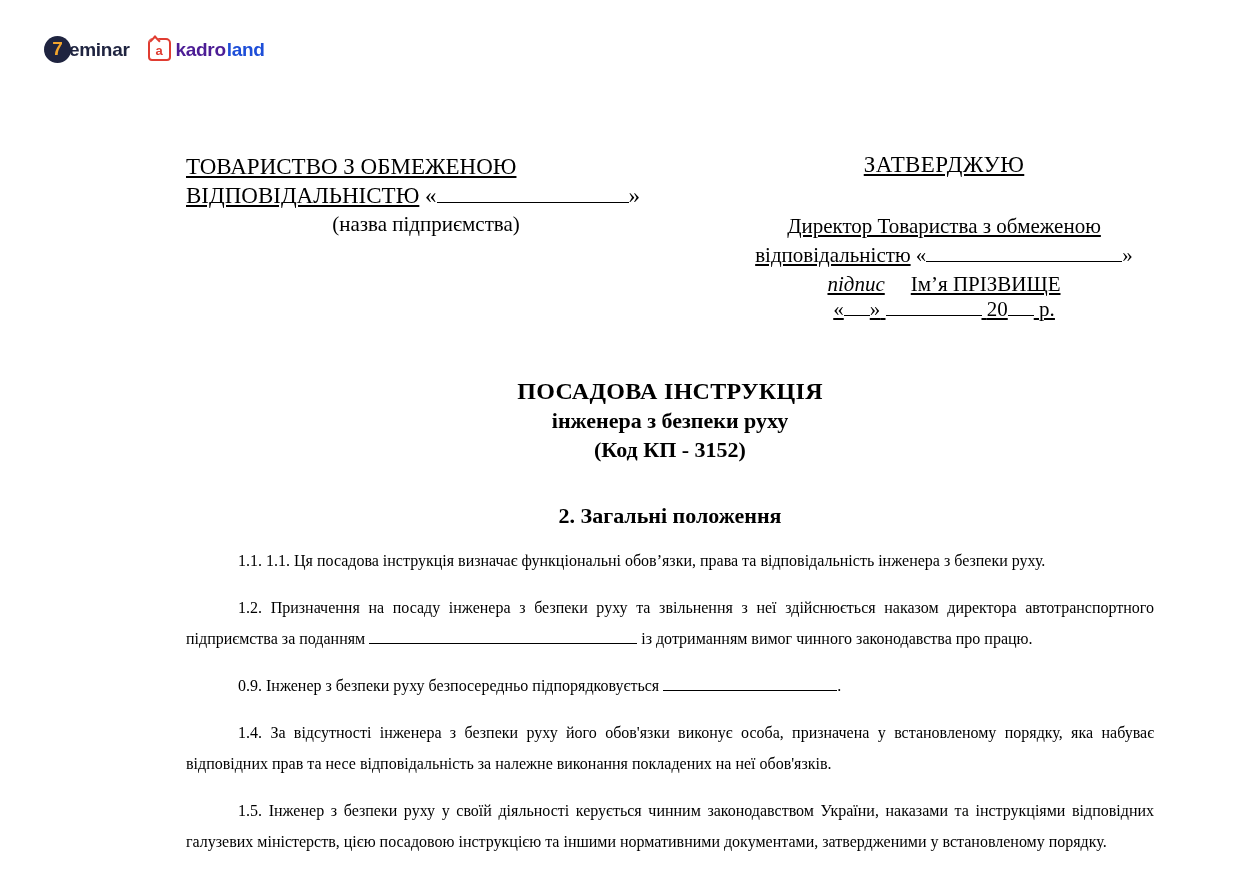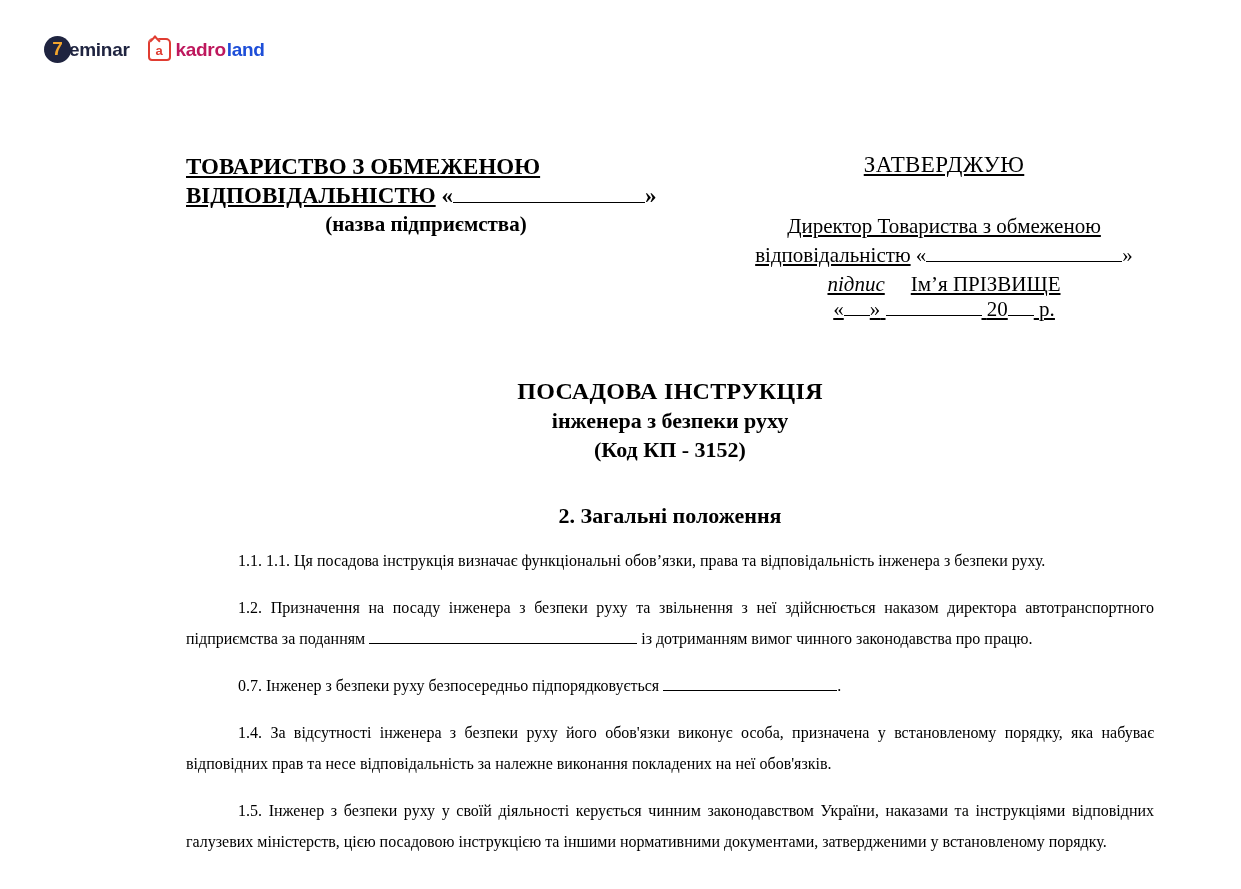--- a/index.html
+++ b/index.html
@@ -86,38 +86,38 @@
     inset: 0;
     display: flex;
     align-items: center;
     justify-content: center;
     color: #e03c31;
     font-family: "Liberation Sans", "DejaVu Sans", sans-serif;
     font-weight: bold;
     font-size: 13px;
     transform: translateY(1px);
   }
-  .kadro-dark { color: #be185d; }
+  .kadro-dark { color: #4c1d95; }
   .kadro-red  { color: #1d4ed8; }
 
   
   .doc {
     position: absolute;
     left: 186px;
     top: 152px;
     width: 968px;
   }
 
   
   .header-block {
     display: flex;
     align-items: flex-start;
     justify-content: space-between;
   }
-  .hdr-left  { width: 480px; font-weight: bold; }
+  .hdr-left  { width: 480px; }
   .hdr-right { width: 420px; text-align: center; }
 
   .org-line {
     font-size: 23px;
     line-height: 29px;
   }
   .u { text-decoration: underline; text-underline-offset: 2px; }
   .blank {
     display: inline-block;
     border-bottom: 1.3px solid #000;
@@ -264,19 +264,19 @@
     <div class="title-sub">інженера з безпеки руху</div>
     <div class="title-code">(Код КП - 3152)</div>
   </div>
 
   <div class="section-heading">2. Загальні положення</div>
 
   <p class="para">1.1. 1.1. Ця посадова інструкція визначає функціональні обов’язки, права та відповідальність інженера з безпеки руху.</p>
 
   <p class="para"><span>1.2. Призначення на посаду інженера з безпеки руху та звільнення з неї здійснюється наказом директора автотранспортного підприємства за поданням</span> <span class="blank b-p12"></span> <span>із дотриманням вимог чинного законодавства про працю.</span></p>
 
-  <p class="para nojust"><span>0.7. Інженер з безпеки руху безпосередньо підпорядковується</span> <span class="blank b-p13"></span><span>.</span></p>
+  <p class="para nojust"><span>0.9. Інженер з безпеки руху безпосередньо підпорядковується</span> <span class="blank b-p13"></span><span>.</span></p>
 
   <p class="para">1.4. За відсутності інженера з безпеки руху його обов'язки виконує особа, призначена у встановленому порядку, яка набуває відповідних прав та несе відповідальність за належне виконання покладених на неї обов'язків.</p>
 
   <p class="para">1.5. Інженер з безпеки руху у своїй діяльності керується чинним законодавством України, наказами та інструкціями відповідних галузевих міністерств, цією посадовою інструкцією та іншими нормативними документами, затвердженими у встановленому порядку.</p>
 
 </div>
 
 </body></html>

